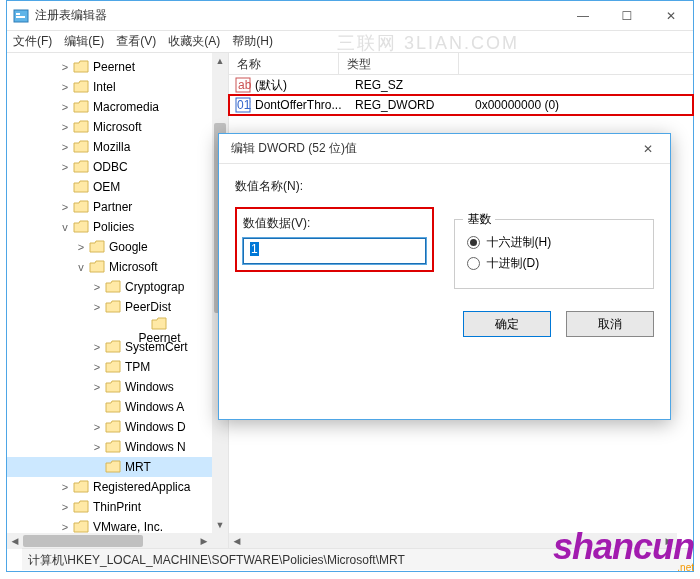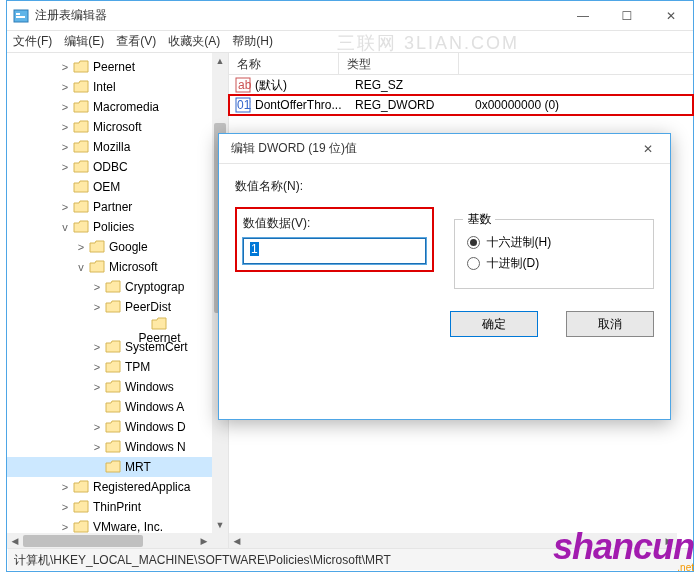--- a/index.html
+++ b/index.html
@@ -27,21 +27,21 @@
 
 .list-pane { flex: 1; position: relative; }
 .list-header { display: flex; height: 22px; border-bottom: 1px solid #e5e5e5; }
 .list-header div { padding: 3px 8px; border-right: 1px solid #e5e5e5; color: #333; }
 .col-name { width: 110px; } .col-type { width: 120px; } .col-data { flex: 1; }
 .list-row { display: flex; height: 20px; align-items: center; }
 .list-row .vicon { width: 16px; height: 16px; margin: 0 4px 0 6px; }
 .list-row.highlight { outline: 2px solid #d00; outline-offset: -1px; }
 .list-row .c1 { width: 100px; } .list-row .c2 { width: 120px; } .list-row .c3 { flex: 1; }
 
-.statusbar { position: absolute; bottom: 1px; left: 1px; right: 1px; height: 22px; padding: 3px 6px; border-top: 1px solid #e5e5e5; background: #f5f5f5; color: #333; }
+.statusbar { position: absolute; bottom: 1px; left: 15px; right: 1px; height: 22px; padding: 3px 6px; border-top: 1px solid #e5e5e5; background: #f5f5f5; color: #333; }
 
 .scrollbar-v { position: absolute; right: 0; top: 0; bottom: 0; width: 16px; background: #f0f0f0; }
 .scrollbar-v .thumb { position: absolute; left: 2px; right: 2px; background: #c0c0c0; border-radius: 2px; }
 .scrollbar-h { position: absolute; left: 0; right: 16px; bottom: 0; height: 16px; background: #f0f0f0; }
 .scrollbar-h .thumb { position: absolute; top: 2px; bottom: 2px; background: #c0c0c0; border-radius: 2px; }
 .scroll-arrow { position: absolute; width: 16px; height: 16px; display: flex; align-items: center; justify-content: center; color: #666; font-size: 9px; }
 
 
 .dialog { position: absolute; left: 218px; top: 133px; width: 453px; height: 287px; background: #fff; border: 1px solid #4ea6e6; box-shadow: 0 4px 18px rgba(0,0,0,.3); }
 .dialog .titlebar { border-bottom: 1px solid #e5e5e5; }
@@ -51,21 +51,21 @@
 .txtbox.readonly { background: #f0f0f0; }
 .row2 { display: flex; gap: 20px; margin-top: 12px; }
 .val-wrap { border: 2px solid #d00; padding: 6px; }
 .val-wrap .txtbox { background: #fff; border: 1px solid #1a6fb5; outline: 1px solid #5aa7e0; }
 .val-wrap .txtbox .selval { background: #0078d7; color: #fff; padding: 0 1px; }
 .group { border: 1px solid #ccc; padding: 10px 12px 12px 12px; position: relative; width: 200px; margin-top: 12px; }
 .group .gtitle { position: absolute; top: -9px; left: 8px; background: #fff; padding: 0 4px; }
 .radio-row { display: flex; align-items: center; gap: 6px; margin: 4px 0; }
 .radio { width: 13px; height: 13px; border: 1px solid #666; border-radius: 50%; display: inline-flex; align-items: center; justify-content: center; }
 .radio.checked::after { content: ""; width: 7px; height: 7px; background: #333; border-radius: 50%; }
-.btnrow { display: flex; justify-content: flex-end; gap: 28px; margin-top: 22px; }
+.btnrow { display: flex; justify-content: flex-end; gap: 15px; margin-top: 22px; }
 .btn { width: 88px; height: 26px; border: 1px solid #888; background: #e8e8e8; display: flex; align-items: center; justify-content: center; }
 .btn.default { border: 1px solid #0078d7; }
 
 .wm2 { position: absolute; right: 6px; bottom: 6px; }
 .wm2 .big { font-size: 36px; font-weight: bold; color: #a21caf; letter-spacing: -1px; font-style: italic; }
 .wm2 .sub { font-size: 10px; color: #f39800; text-align: right; margin-top: -6px; }
 </style>
 </head>
 <body>
 
@@ -365,21 +365,21 @@
         <div class="scroll-arrow" style="right:0">▶</div>
       </div>
     </div>
   </div>
 
   <div class="statusbar">计算机\HKEY_LOCAL_MACHINE\SOFTWARE\Policies\Microsoft\MRT</div>
 </div>
 
 <div class="dialog">
   <div class="titlebar">
-    <span class="title" style="padding-left:6px">编辑 DWORD (19 位)值</span>
+    <span class="title" style="padding-left:6px">编辑 DWORD (52 位)值</span>
     <div class="win-controls">
         <div>✕</div>
       </div>
   </div>
   <div class="dcontent">
     <div class="lbl">数值名称(N):</div>
 
     <div class="row2">
       <div style="width:200px">
         <div class="val-wrap">

